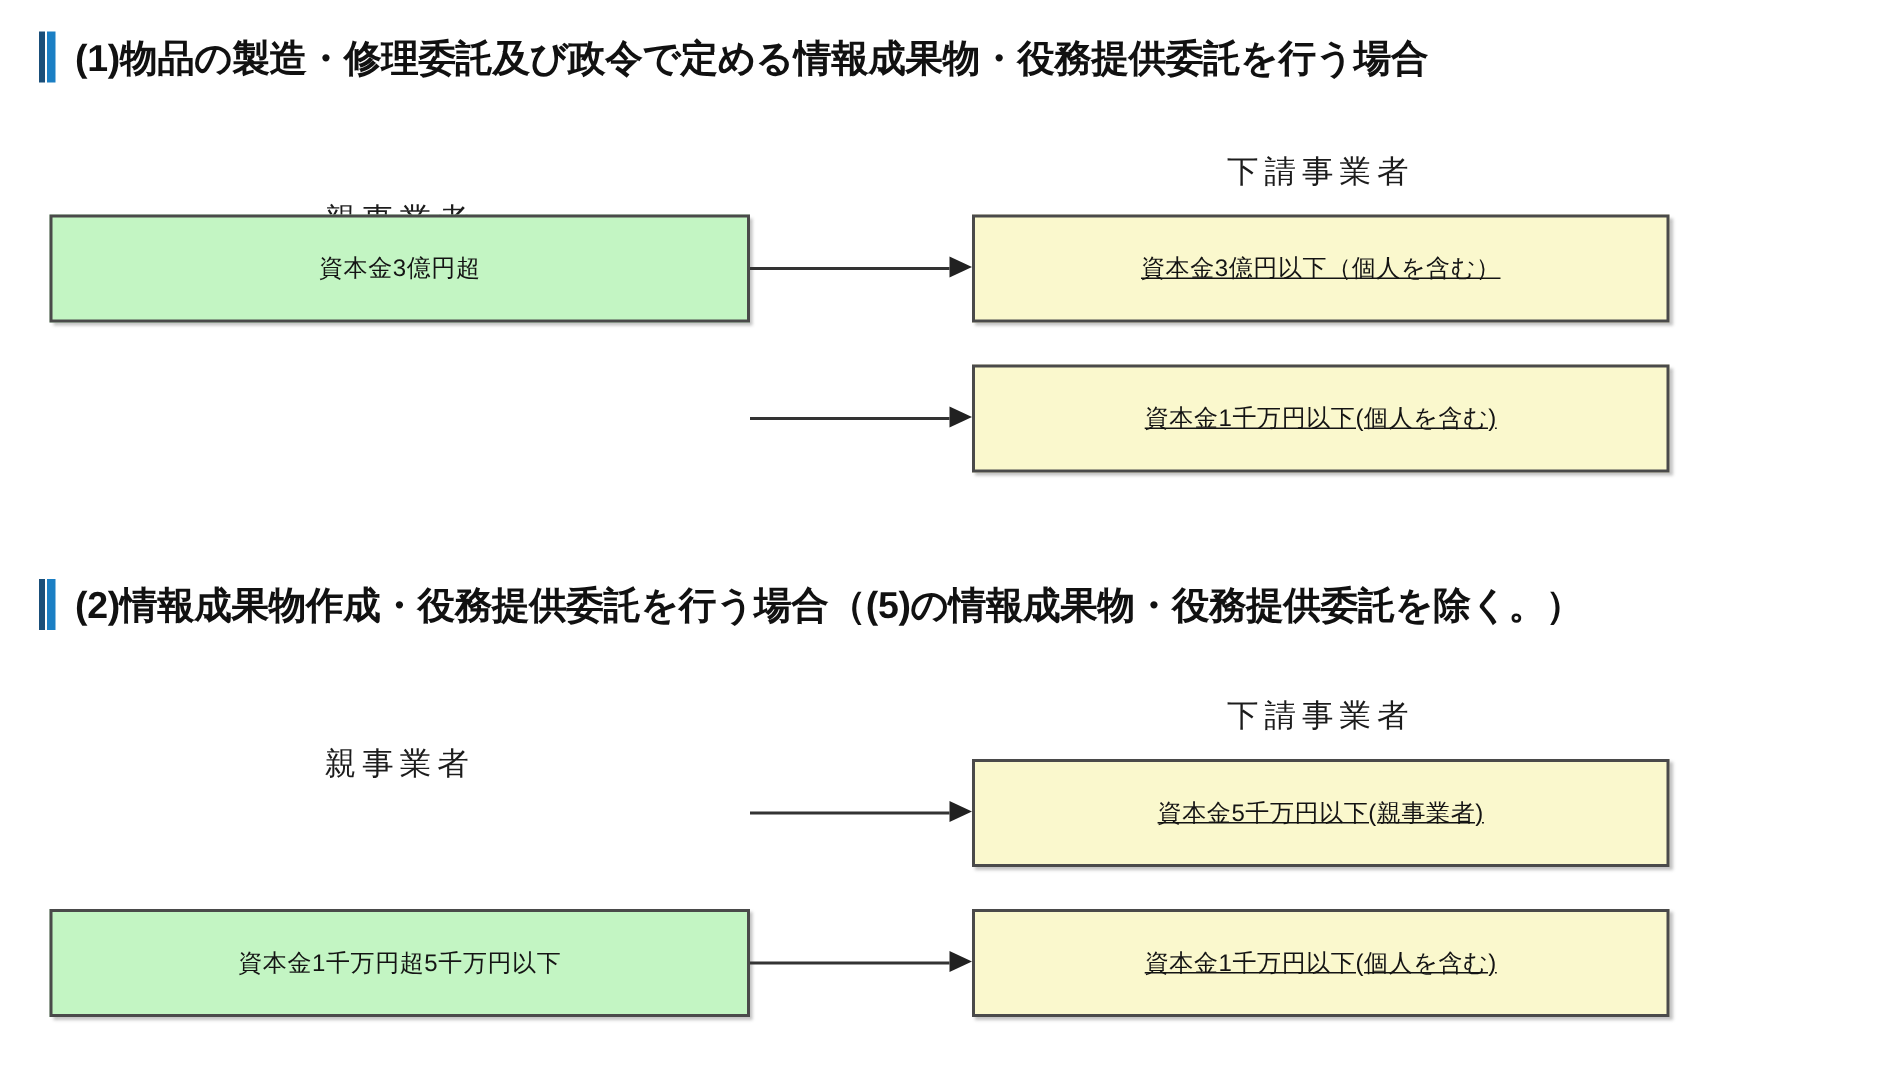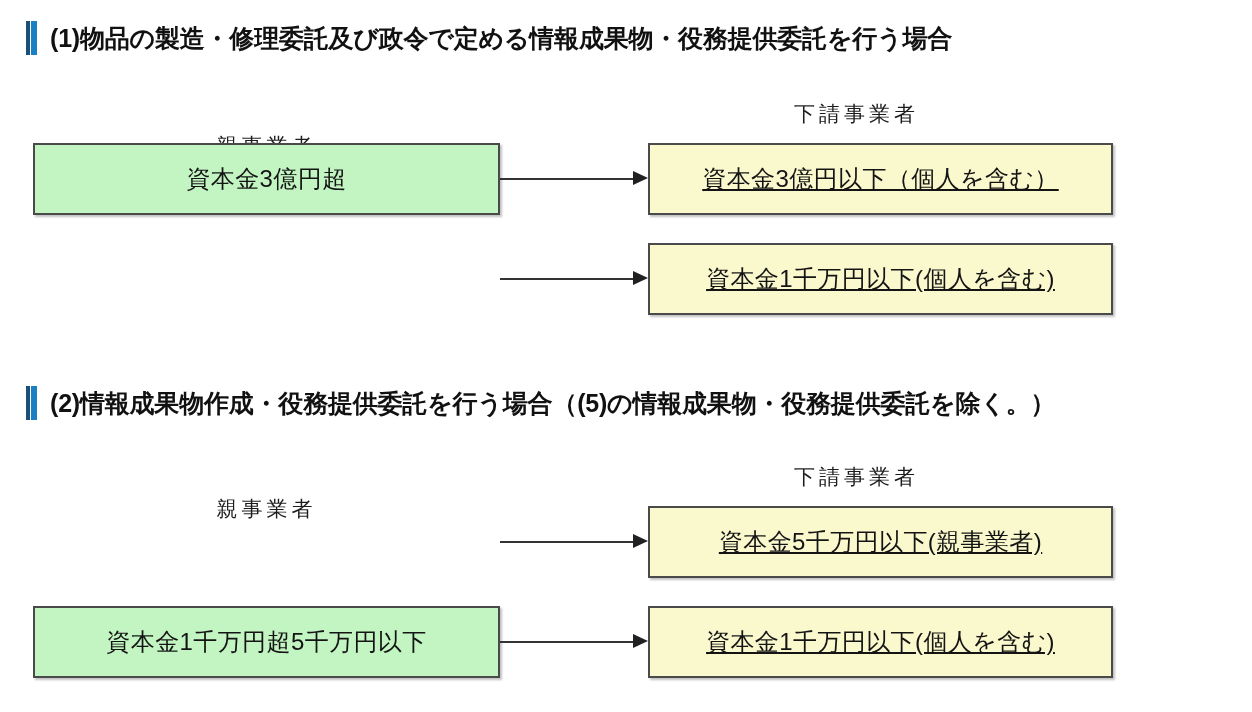--- a/index.html
+++ b/index.html
@@ -61,38 +61,38 @@
   .col-label {
     position: absolute;
     font-size: 21px;
     font-weight: normal;
     color: #1c1c1c;
     letter-spacing: 4px;
     white-space: nowrap;
     text-align: center;
   }
   .col-label.left  { left: 33px;  width: 467px; margin-top: 32px; }
-  .col-label.right { left: 624px; width: 465px; }
+  .col-label.right { left: 648px; width: 465px; }
 
   .row {
     position: absolute;
     left: 0;
     width: 1252px;
     height: 72px;
   }
 
   .node {
     position: absolute;
     top: 0;
     height: 72px;
     box-sizing: border-box;
     display: flex;
     align-items: center;
     justify-content: center;
-    font-size: 24px;
+    font-size: 16px;
     letter-spacing: 0.4px;
     white-space: nowrap;
     color: #141414;
     box-shadow: 2px 2px 2px rgba(120,120,120,0.45);
   }
   .node.parent {
     left: 33px;
     width: 467px;
     background: #c3f5c3;
     border: 2px solid #4a4a4a;

